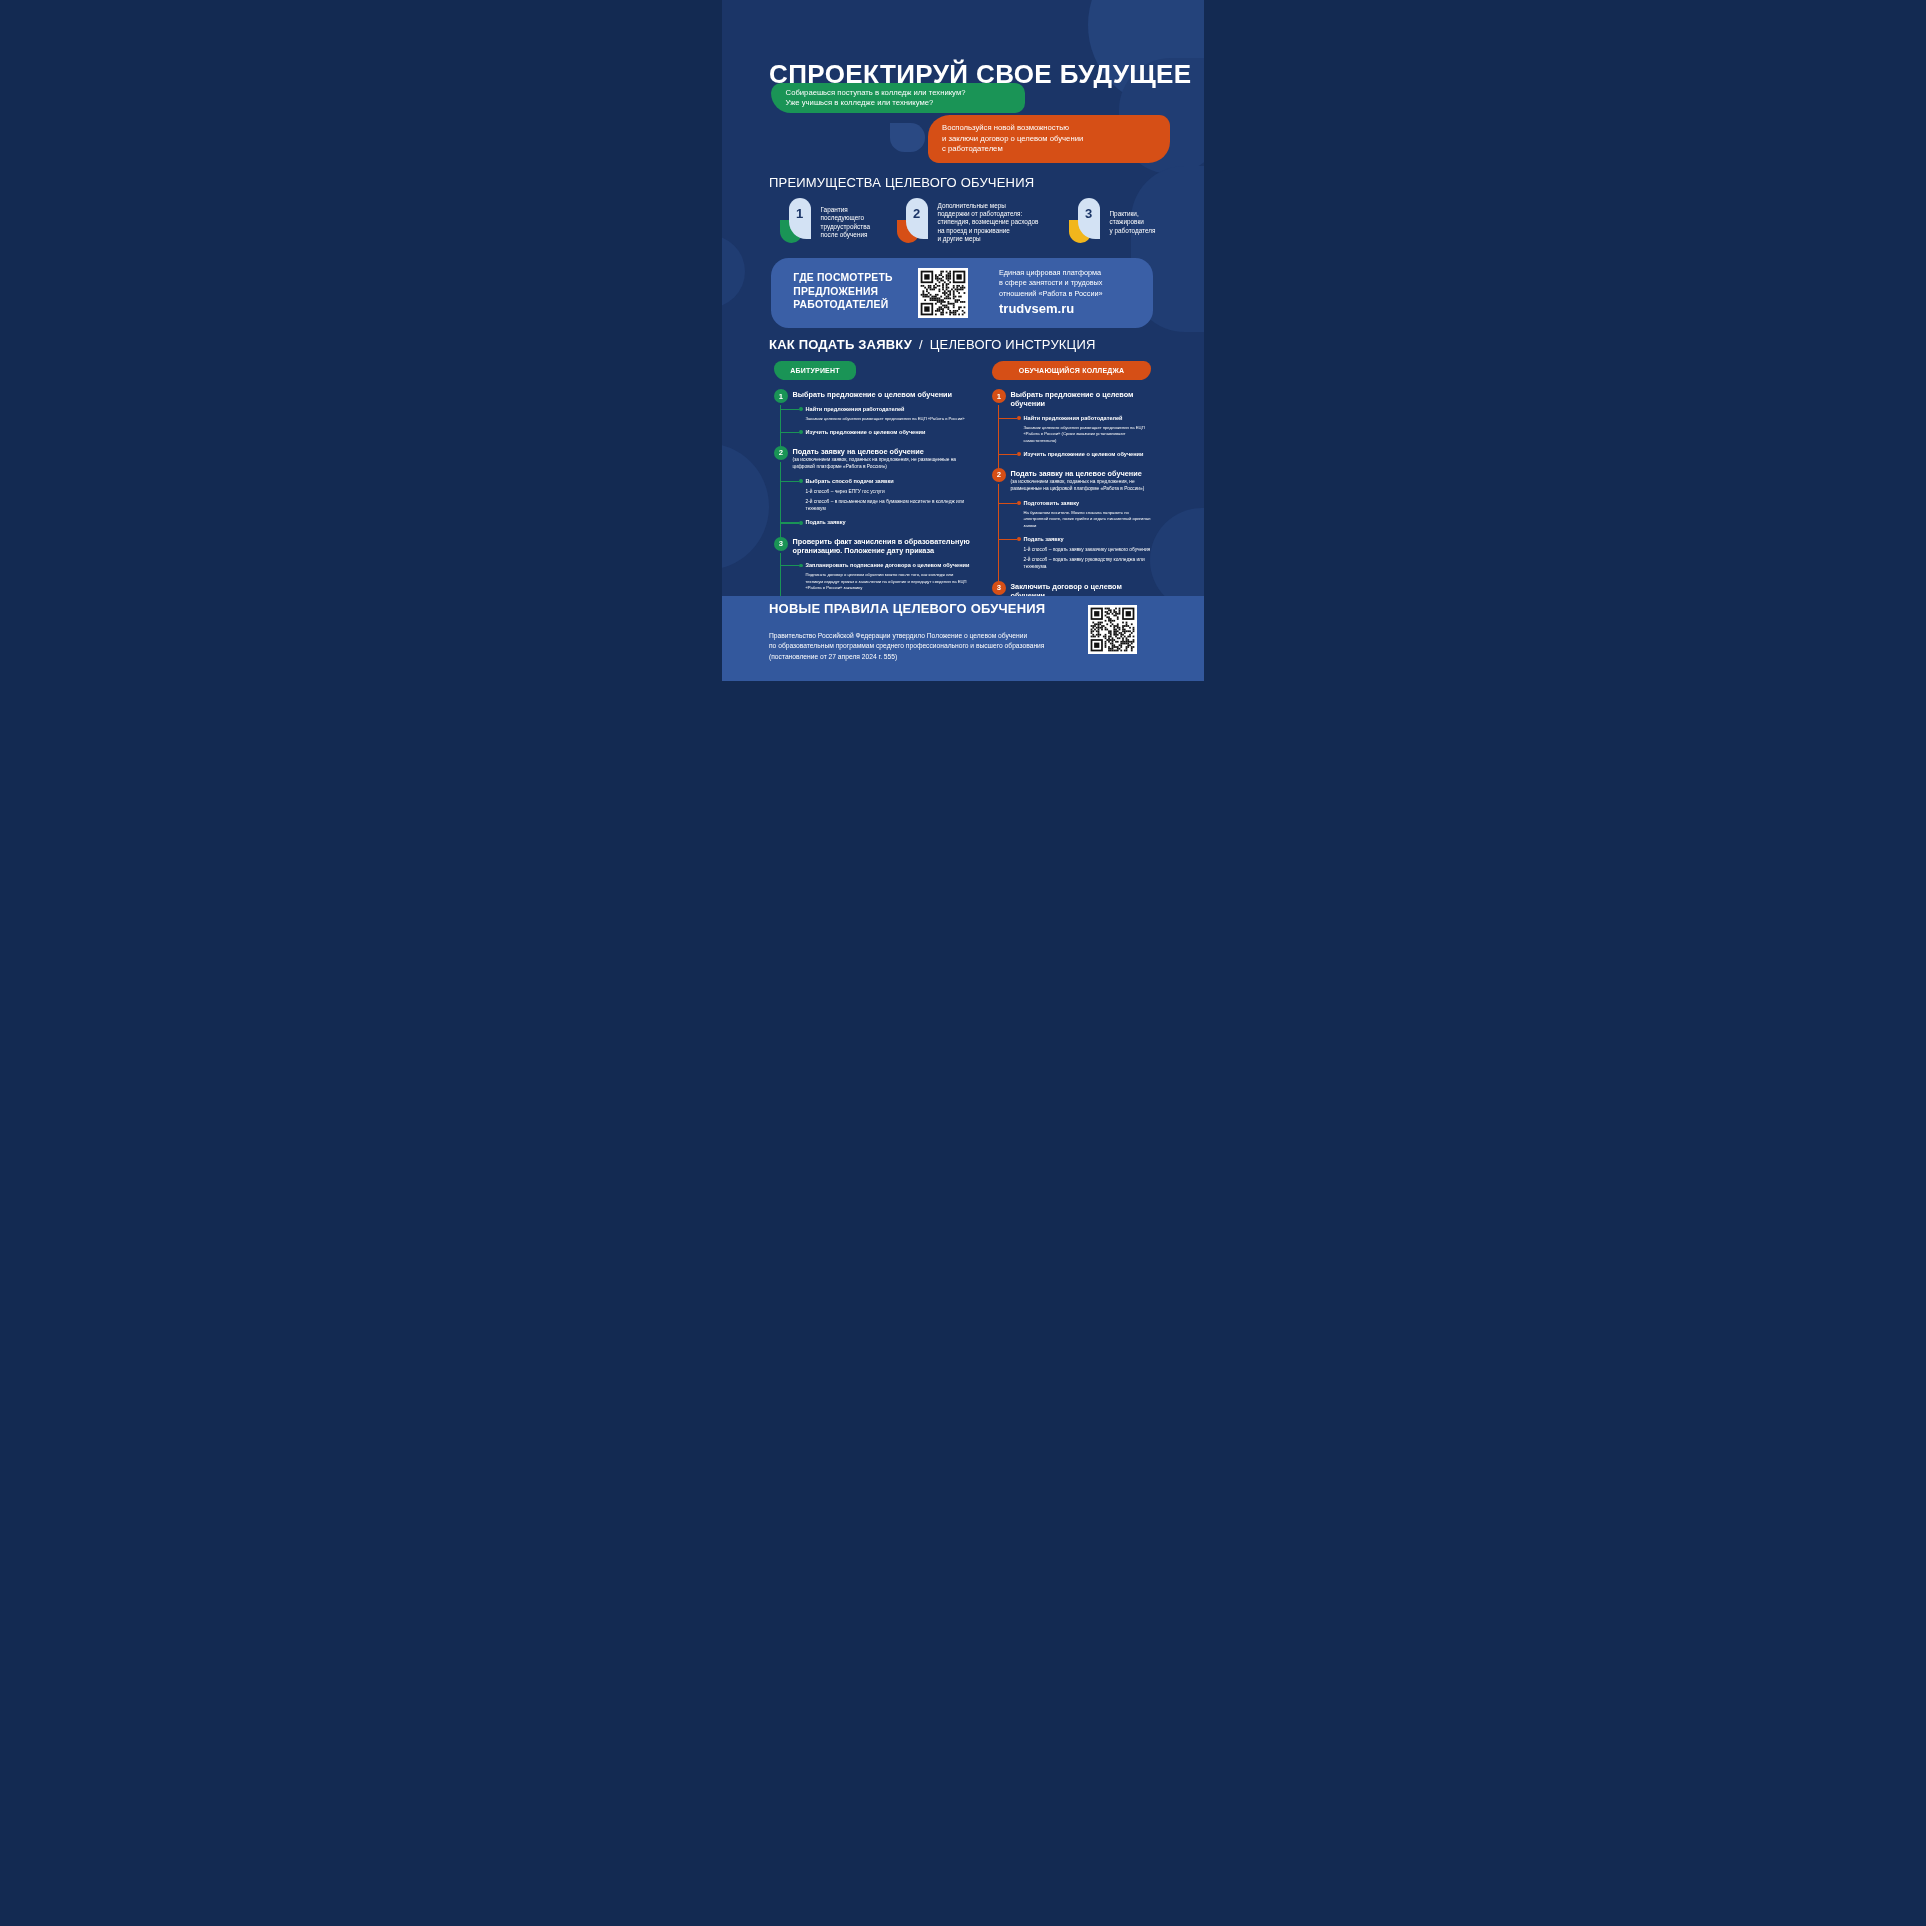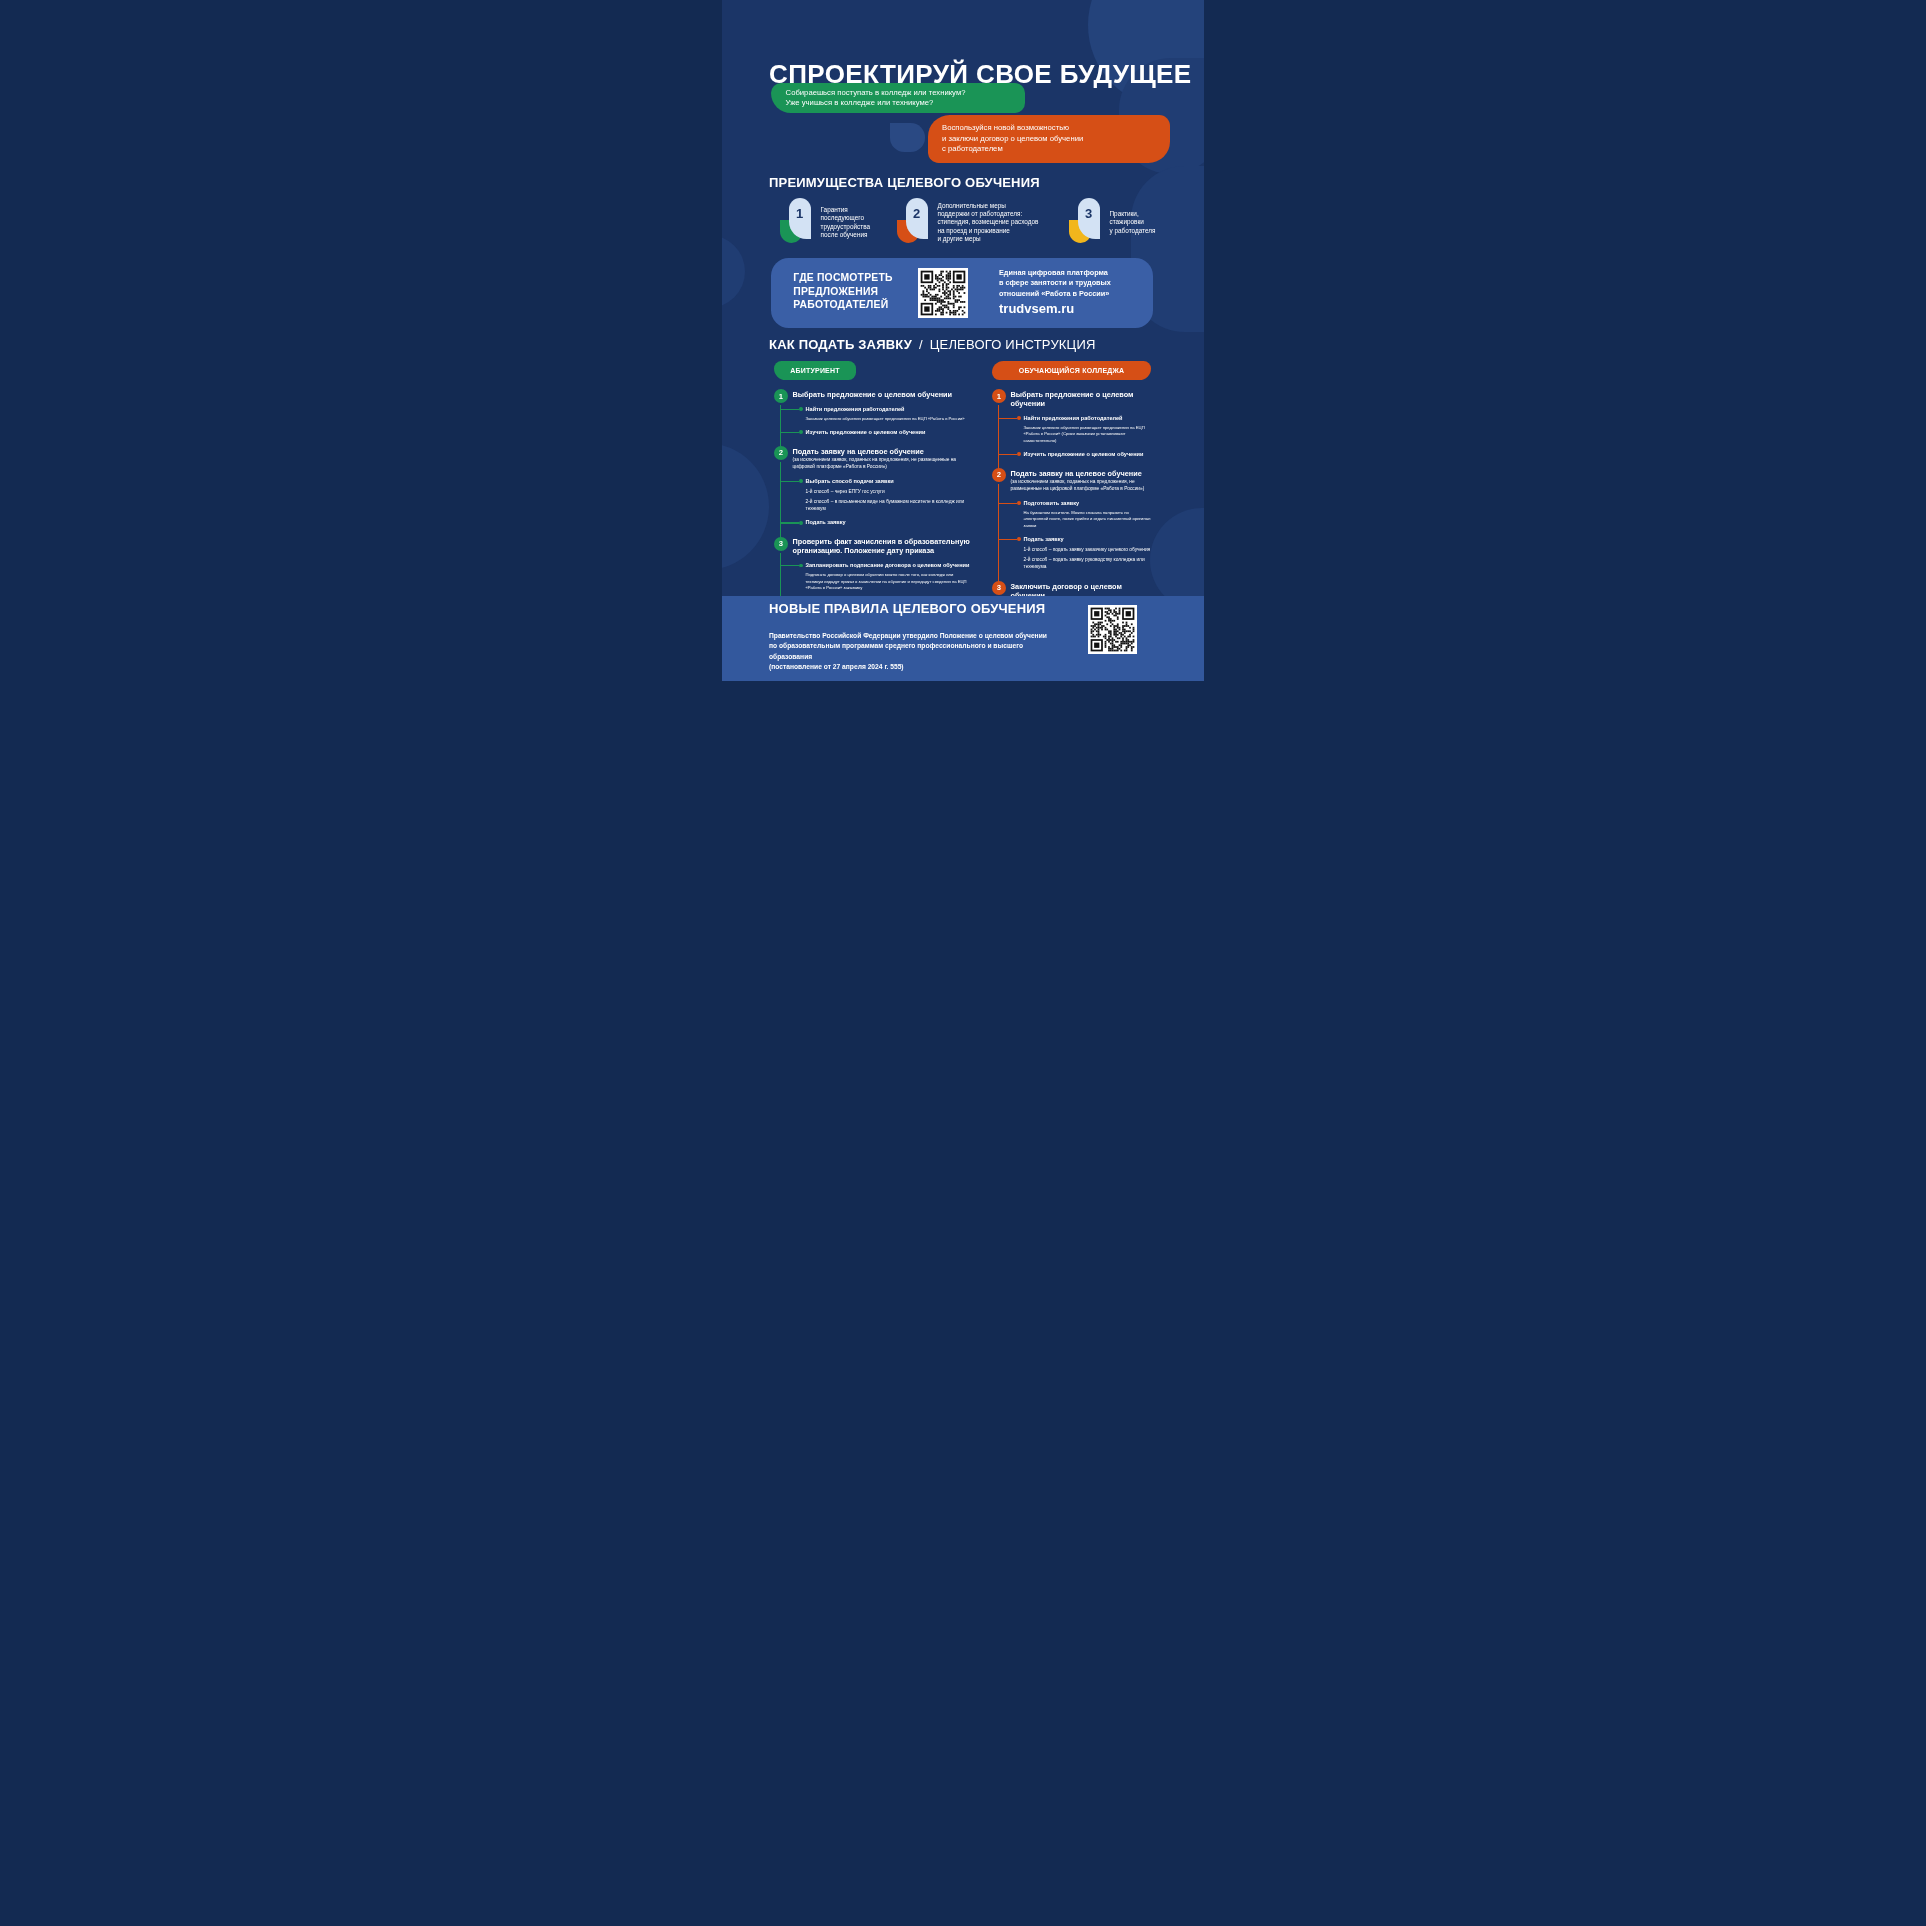--- a/index.html
+++ b/index.html
@@ -1,40 +1,40 @@
 <!DOCTYPE html>
 <html style="font-size:6.2px"><head>
 <meta charset="utf-8">
 <style>
   html,body{margin:0;padding:0;background:#132a52;}
   .poster{
     position:relative;width:482px;height:681px;margin:0 auto;overflow:hidden;
     background:var(--background,#1B3567);
     font-family:"Liberation Sans",sans-serif;color:#fff;
   }
-  .prel{white-space:pre-line;font-weight:bold;}
+  .prel{white-space:pre-line;}
   
   .deco{position:absolute;pointer-events:none;}
   .deco-a{right:-50px;top:-58px;width:166px;height:166px;border-radius:50%;background:#24437B;}
   .deco-a2{right:-19px;top:58px;width:104px;height:116px;border-radius:52px 0 52px 52px;background:#203D73;}
   .deco-b{right:-35px;top:166px;width:108px;height:166px;border-radius:54px 0 0 54px;background:#203D73;}
   .deco-c{left:-42px;top:443px;width:89px;height:127px;border-radius:0 64px 64px 0;background:#203D73;}
   .deco-d{right:-27px;top:508px;width:81px;height:104px;border-radius:52px 0 0 52px;background:#203D73;}
   .deco-e{left:168px;top:123px;width:35px;height:28.5px;border-radius:0 14.3px 14.3px 14.3px;background:#2A4983;}
   .deco-f{left:-27px;top:235px;width:50px;height:73px;border-radius:0 37px 37px 0;background:#203D73;}
 
   .page-title{position:absolute;left:47px;top:42px;font-size:26px;font-weight:700;letter-spacing:0.4px;}
 
   .bubble{position:absolute;display:flex;align-items:center;font-size:7.7px;font-weight:500;}
   .bubble-green{left:49px;top:83px;width:239px;height:30px;background:var(--green,#1A9456);
     border-radius:10.8px 10.8px 10.8px 21.6px;padding-left:14.6px;line-height:1.32;}
   .bubble-orange{left:206px;top:115px;width:228px;height:48px;background:var(--orange,#D64F16);
     border-radius:21.6px 10.8px 21.6px 10.8px;padding-left:14px;line-height:1.4;}
 
-  .benefits-heading{position:absolute;left:47px;top:175px;font-size:13px;font-weight:700;letter-spacing:0.2px;}
+  .benefits-heading{position:absolute;left:47px;top:175px;font-size:13px;font-weight:400;letter-spacing:0.2px;}
   .benefit{position:absolute;top:198px;display:flex;gap:8.5px;align-items:center;}
   .benefit:nth-child(1){left:58px;}
   .benefit:nth-child(2){left:175px;}
   .benefit:nth-child(3){left:347px;}
   .leafwrap{position:relative;width:32px;height:49px;flex:none;}
   .leaf-color{position:absolute;left:0;top:22.3px;width:22.3px;height:22.3px;border-radius:0 11.6px 11.6px 13px;}
   .leaf-big{position:absolute;left:8.5px;top:0;width:22.3px;height:41px;background:var(--leaf-light,#D3E2F4);
     border-radius:11.2px 11.2px 0 17.7px;}
   .leaf-num{position:absolute;left:8.5px;top:7.7px;width:22.3px;text-align:center;
     font-size:13px;font-weight:800;color:var(--background,#1B3567);z-index:2;}

